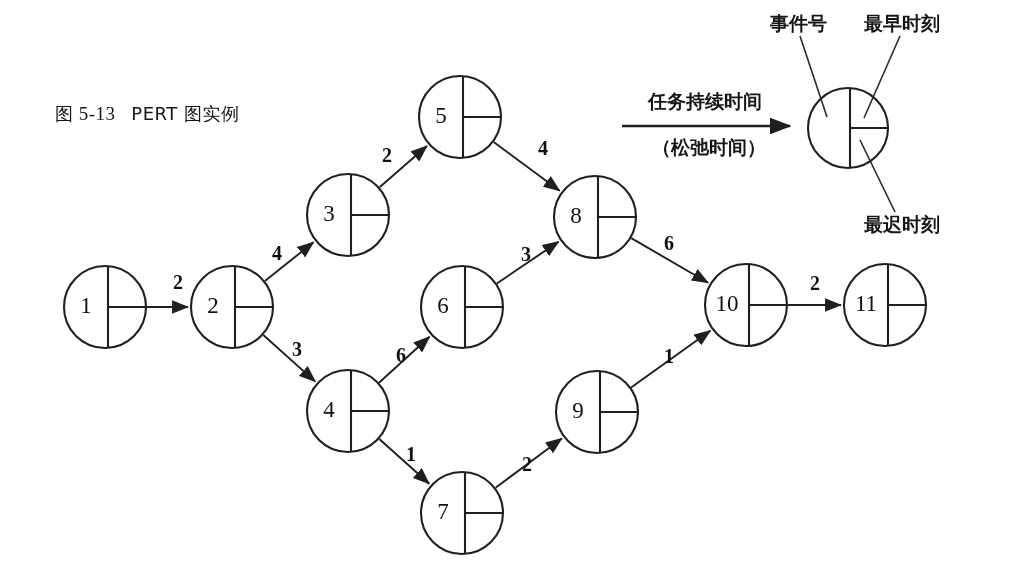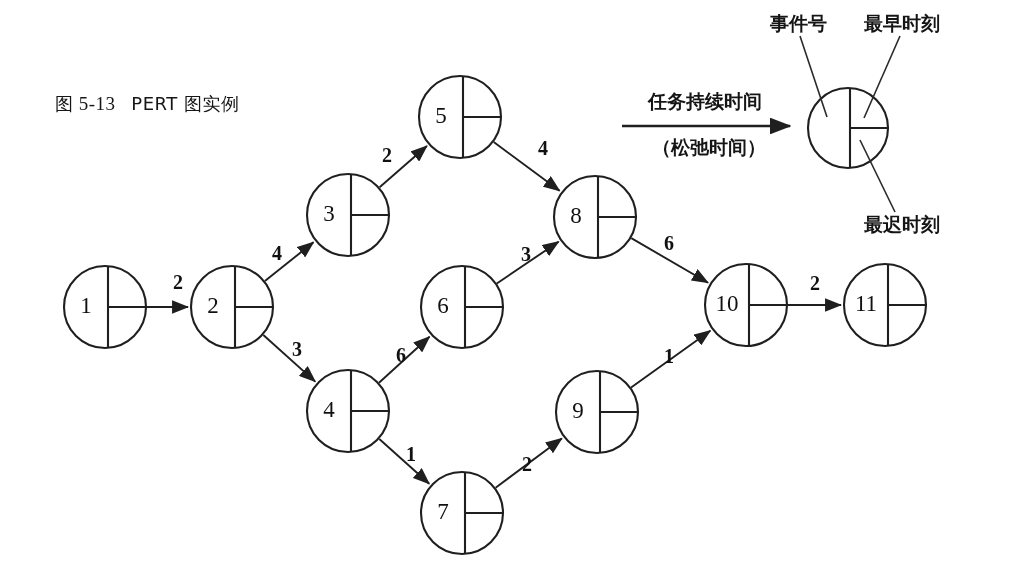--- a/index.html
+++ b/index.html
@@ -89,21 +89,21 @@
   .caption-cjk {
     font-family: "DejaVu Sans", "Liberation Sans", sans-serif;
     font-size: 18px;
   }
 </style>
 </head>
 <body>
 
 <div id="figure-root">
 
-  <div class="caption-text" id="caption" style="left:55px; top:92px;">
+  <div class="caption-text" id="caption" style="left:55px; top:102px;">
     <span class="caption-cjk">图</span><span>&nbsp;</span><span>5-13</span><span>&nbsp;&nbsp;&nbsp;</span><span class="caption-cjk">PERT 图实例</span>
   </div>
 
   <svg id="pert-svg" viewBox="0 0 1010 564" xmlns="http://www.w3.org/2000/svg">
     <defs>
       <marker id="arrowhead" markerWidth="9" markerHeight="7" refX="8.4" refY="3.5" orient="auto" markerUnits="strokeWidth">
         <polygon points="0 0, 9 3.5, 0 7" fill="#1f1f1f"></polygon>
       </marker>
       <marker id="arrowhead-legend" markerWidth="9" markerHeight="7" refX="8.4" refY="3.5" orient="auto" markerUnits="strokeWidth">
         <polygon points="0 0, 9 3.5, 0 7" fill="#1f1f1f"></polygon>

